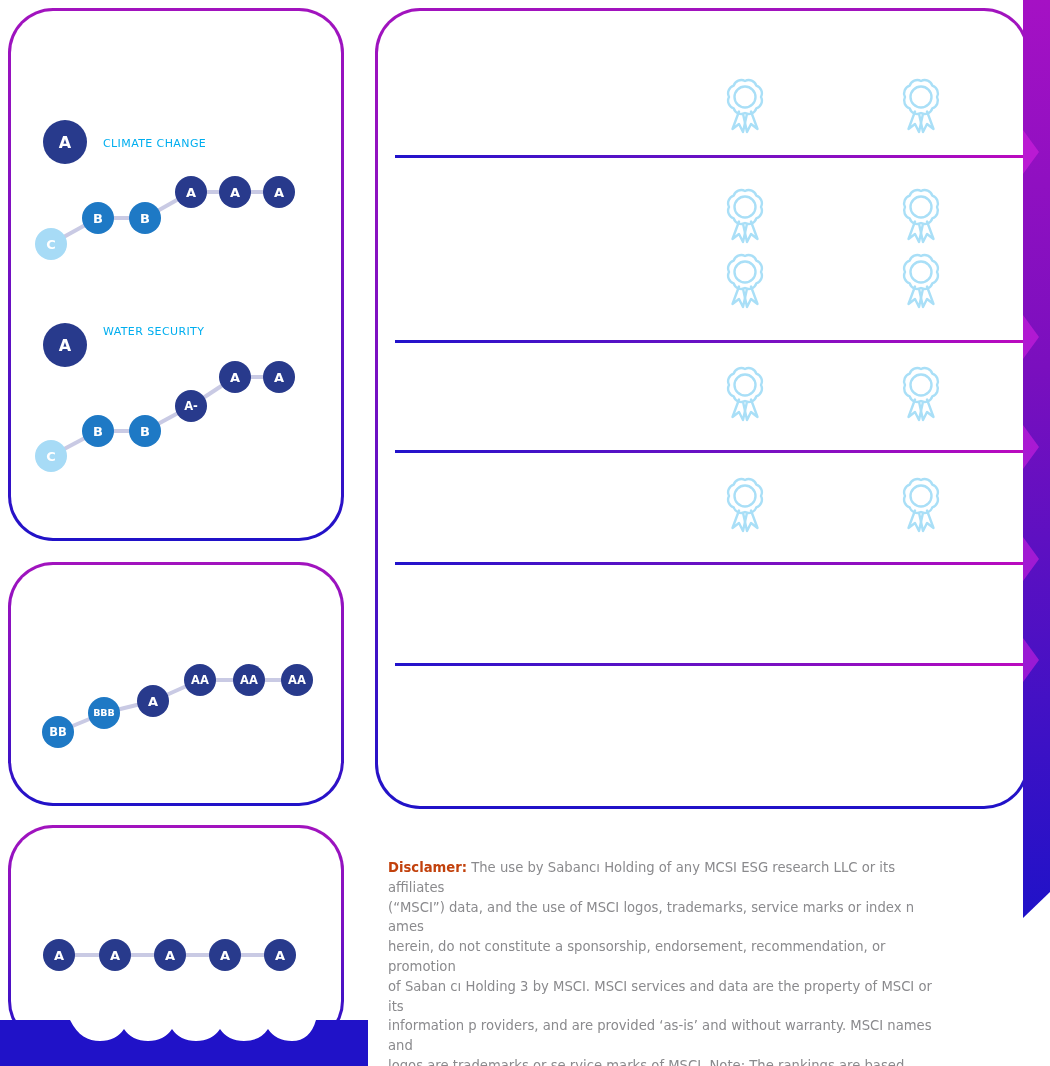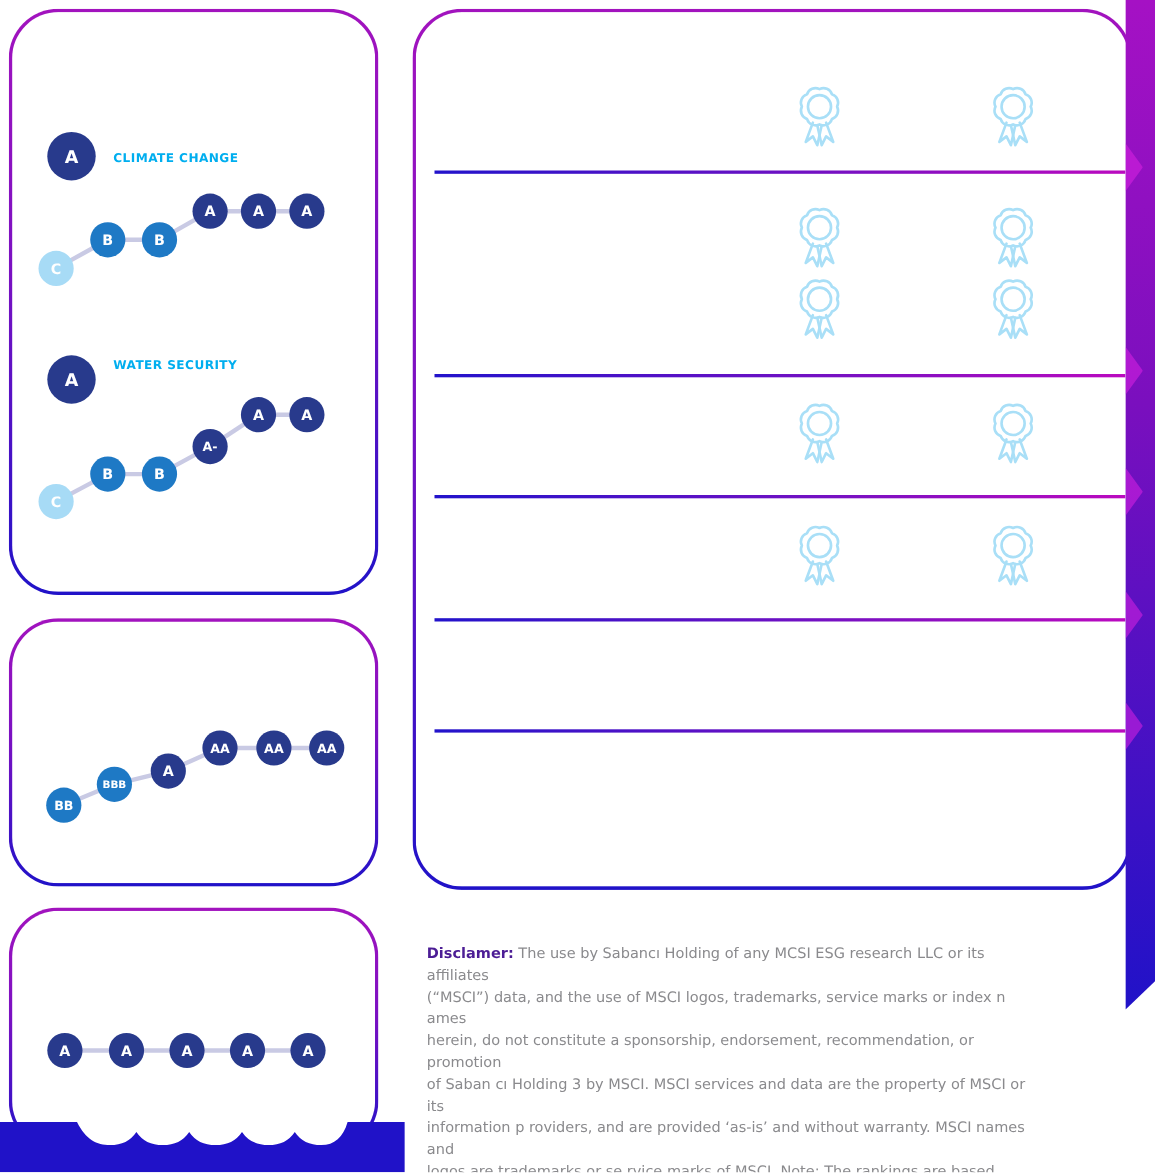--- a/index.html
+++ b/index.html
@@ -14,39 +14,39 @@
   .card-cdp{left:8px;top:8px;width:330px;height:527px;}
   .card-msci{left:8px;top:562px;width:330px;height:238px;}
   .card-third{left:8px;top:825px;width:330px;height:215px;}
   .awards-panel{left:375px;top:8px;width:648px;height:795px;}
 
   .tl-layer{position:absolute;left:0;top:0;pointer-events:none;}
 
   .big-badge{position:absolute;width:44px;height:44px;border-radius:50%;
              background:#283a8c;color:#fff;font-weight:bold;font-size:16px;
              display:flex;align-items:center;justify-content:center;}
-  .sec-label{position:absolute;color:#00aeef;font-weight:bold;font-size:11px;
+  .sec-label{position:absolute;color:#00aeef;font-weight:normal;font-size:11px;
              letter-spacing:.4px;white-space:nowrap;}
 
   .divider{position:absolute;height:3px;width:628px;left:17px;
            background:linear-gradient(90deg,#2213cb 0%,#7a10c2 60%,#bb0abf 100%);}
 
   .ribbon-icon{position:absolute;width:46px;height:58px;}
 
   .right-band{position:absolute;left:1023px;top:0;width:27px;height:918px;
               background:linear-gradient(180deg,#a511c4 0%,#7a0fbe 40%,#2012c8 100%);
               clip-path:polygon(0 0,100% 0,100% calc(100% - 26px),0 100%);}
   .chevron{position:absolute;left:0;width:16px;height:44px;
            clip-path:polygon(0 0,100% 50%,0 100%);background:rgba(219,35,226,.55);}
 
   .wave-strip{position:absolute;left:0;top:1020px;width:368px;height:46px;}
 
   .disclaimer{position:absolute;left:388px;top:858px;width:552px;
               color:#8a8a8d;font-size:13.2px;line-height:19.8px;white-space:pre-line;}
-  .disclaimer b{color:#4c1d95;}
+  .disclaimer b{color:#c2410c;}
 </style>
 </head>
 <body>
 
 <div class="canvas">
 
   <div class="gcard card-cdp">
     <div class="big-badge" style="left:32px;top:109px">A</div>
     <div class="sec-label" style="left:92px;top:126px">CLIMATE CHANGE</div>
     <div class="tl-layer"><svg width="330" height="527">

